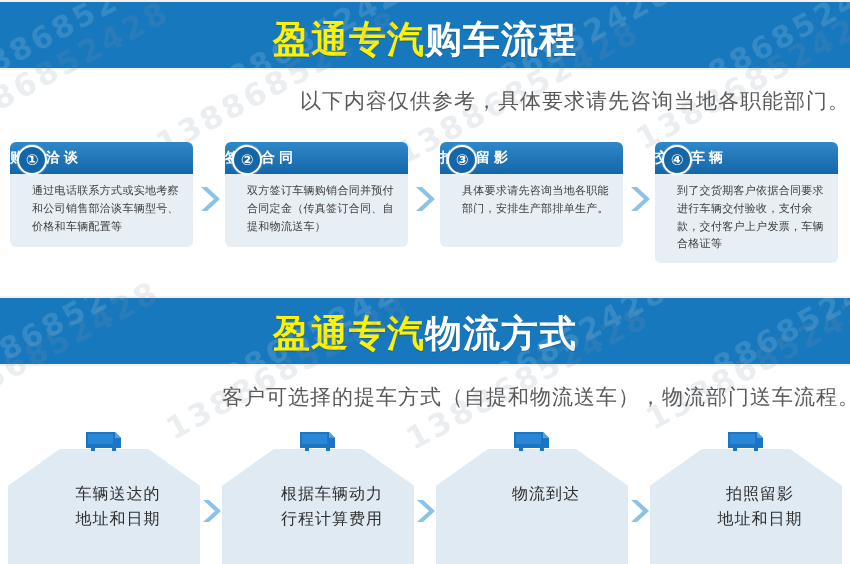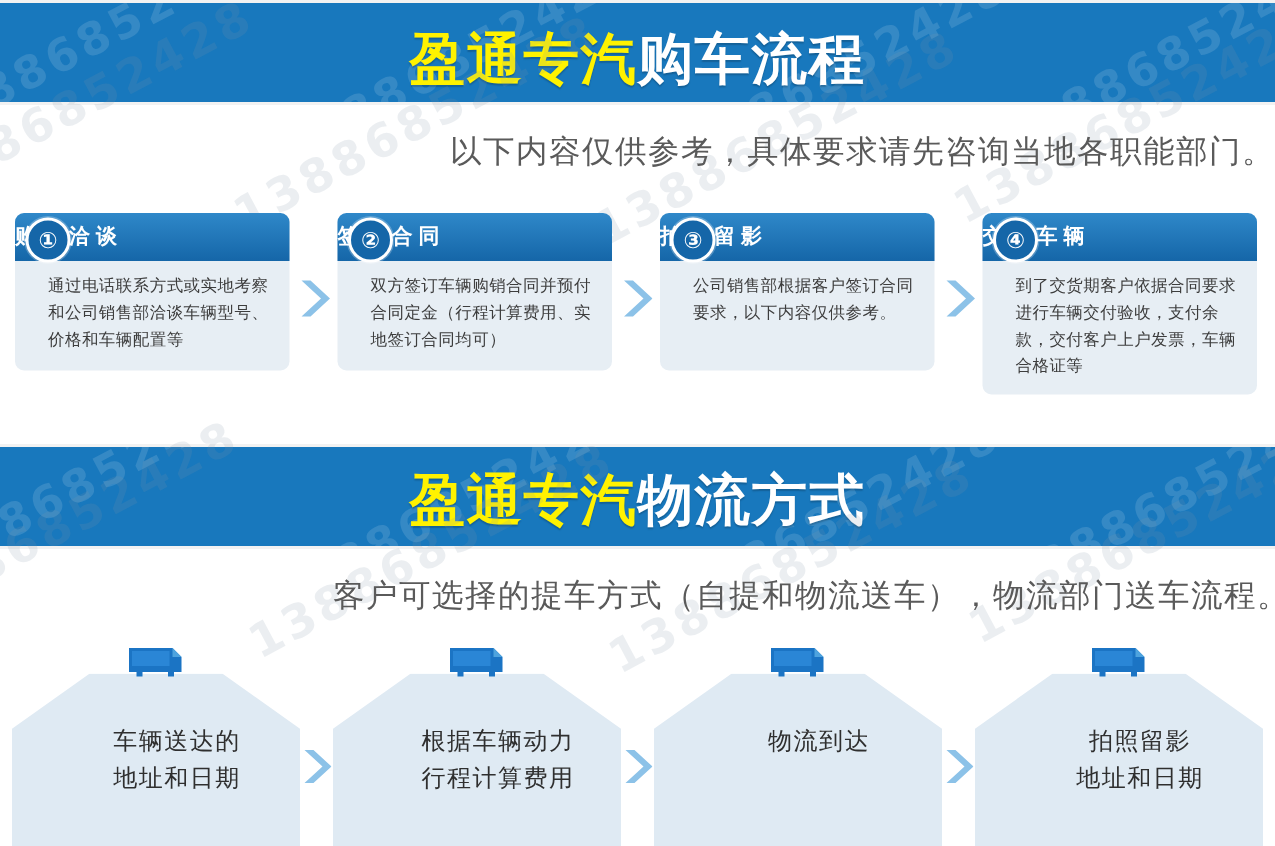--- a/index.html
+++ b/index.html
@@ -165,35 +165,35 @@
     <svg width="22" height="30" viewBox="0 0 22 30">
         <path d="M3 3 L16 15 L3 27 L9 27 L22 15 L9 3 Z" fill="#8cc2e8"></path>
       </svg>
   </div>
 
   <div class="step">
     <div class="step-head">
       <div class="step-num">②</div>
       <div class="step-title">签订合同</div>
     </div>
-    <div class="step-body">双方签订车辆购销合同并预付合同定金（行程计算费用、实地签订合同均可）</div>
+    <div class="step-body">双方签订车辆购销合同并预付合同定金（传真签订合同、自提和物流送车）</div>
   </div>
 
   <div class="chev">
     <svg width="22" height="30" viewBox="0 0 22 30">
         <path d="M3 3 L16 15 L3 27 L9 27 L22 15 L9 3 Z" fill="#8cc2e8"></path>
       </svg>
   </div>
 
   <div class="step">
     <div class="step-head">
       <div class="step-num">③</div>
       <div class="step-title">拍照留影</div>
     </div>
-    <div class="step-body">公司销售部根据客户签订合同要求，以下内容仅供参考。</div>
+    <div class="step-body">具体要求请先咨询当地各职能部门，安排生产部排单生产。</div>
   </div>
 
   <div class="chev">
     <svg width="22" height="30" viewBox="0 0 22 30">
         <path d="M3 3 L16 15 L3 27 L9 27 L22 15 L9 3 Z" fill="#8cc2e8"></path>
       </svg>
   </div>
 
   <div class="step">
     <div class="step-head">

